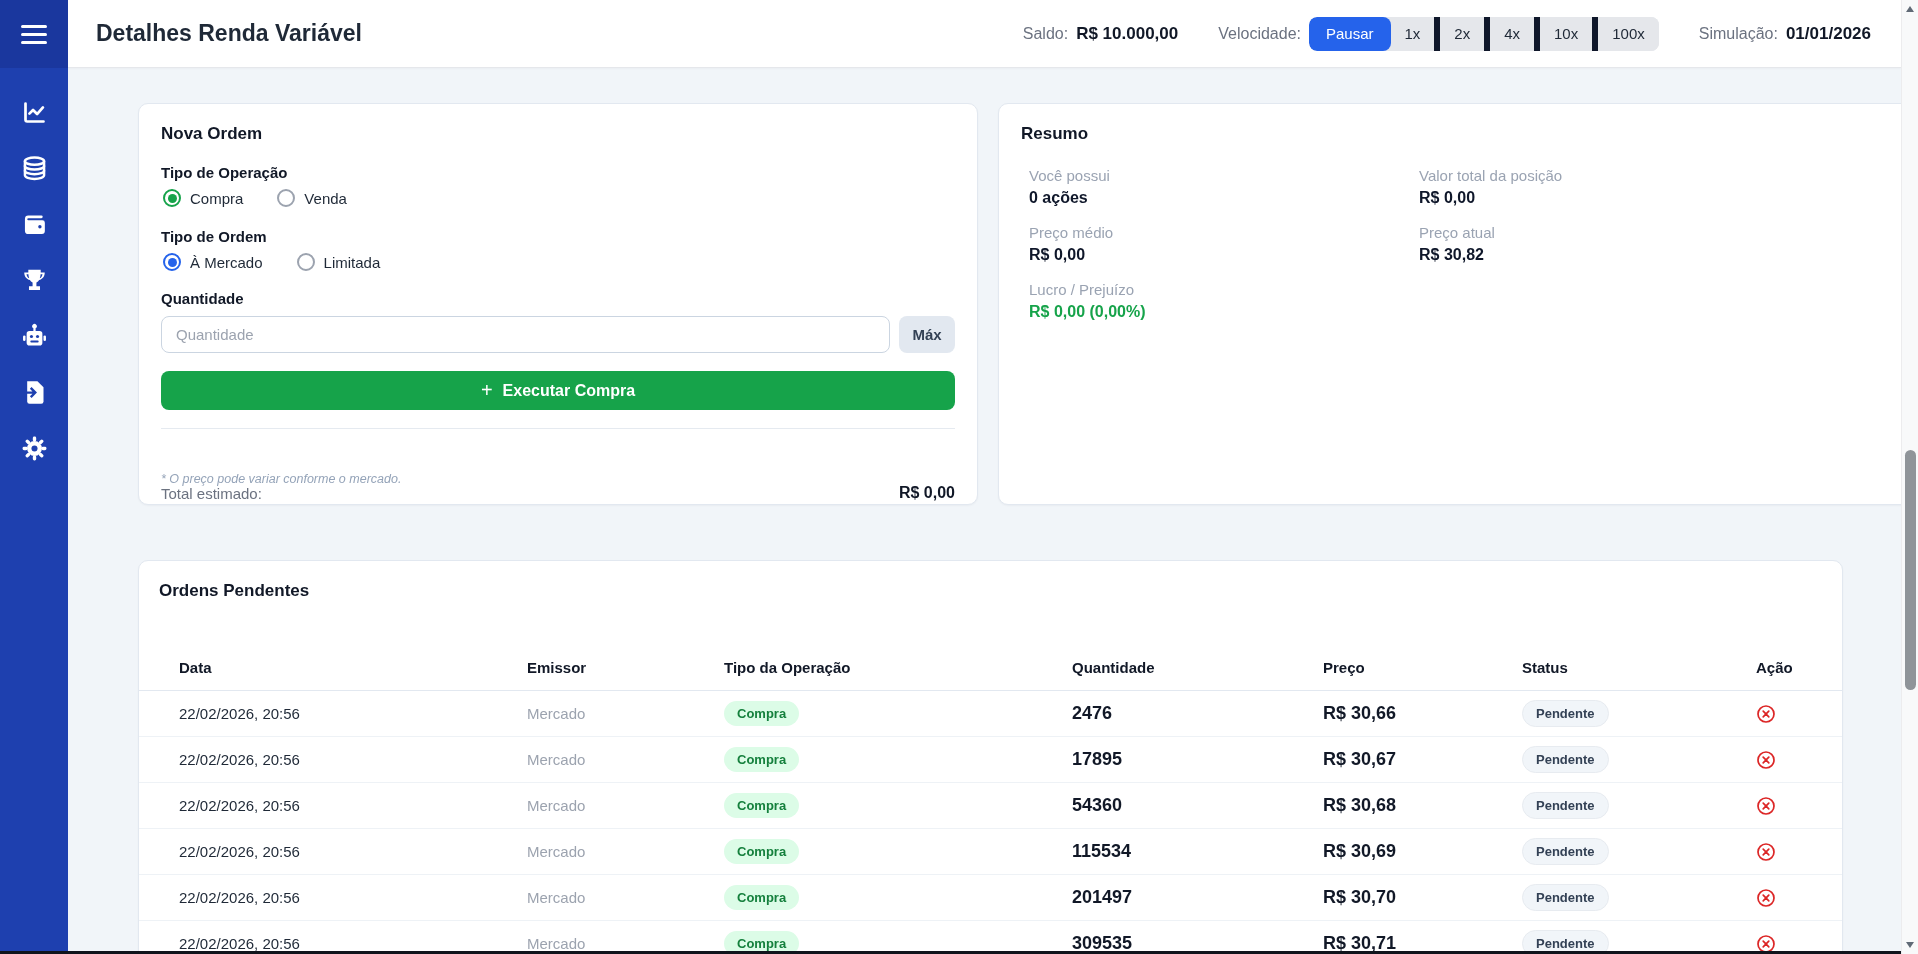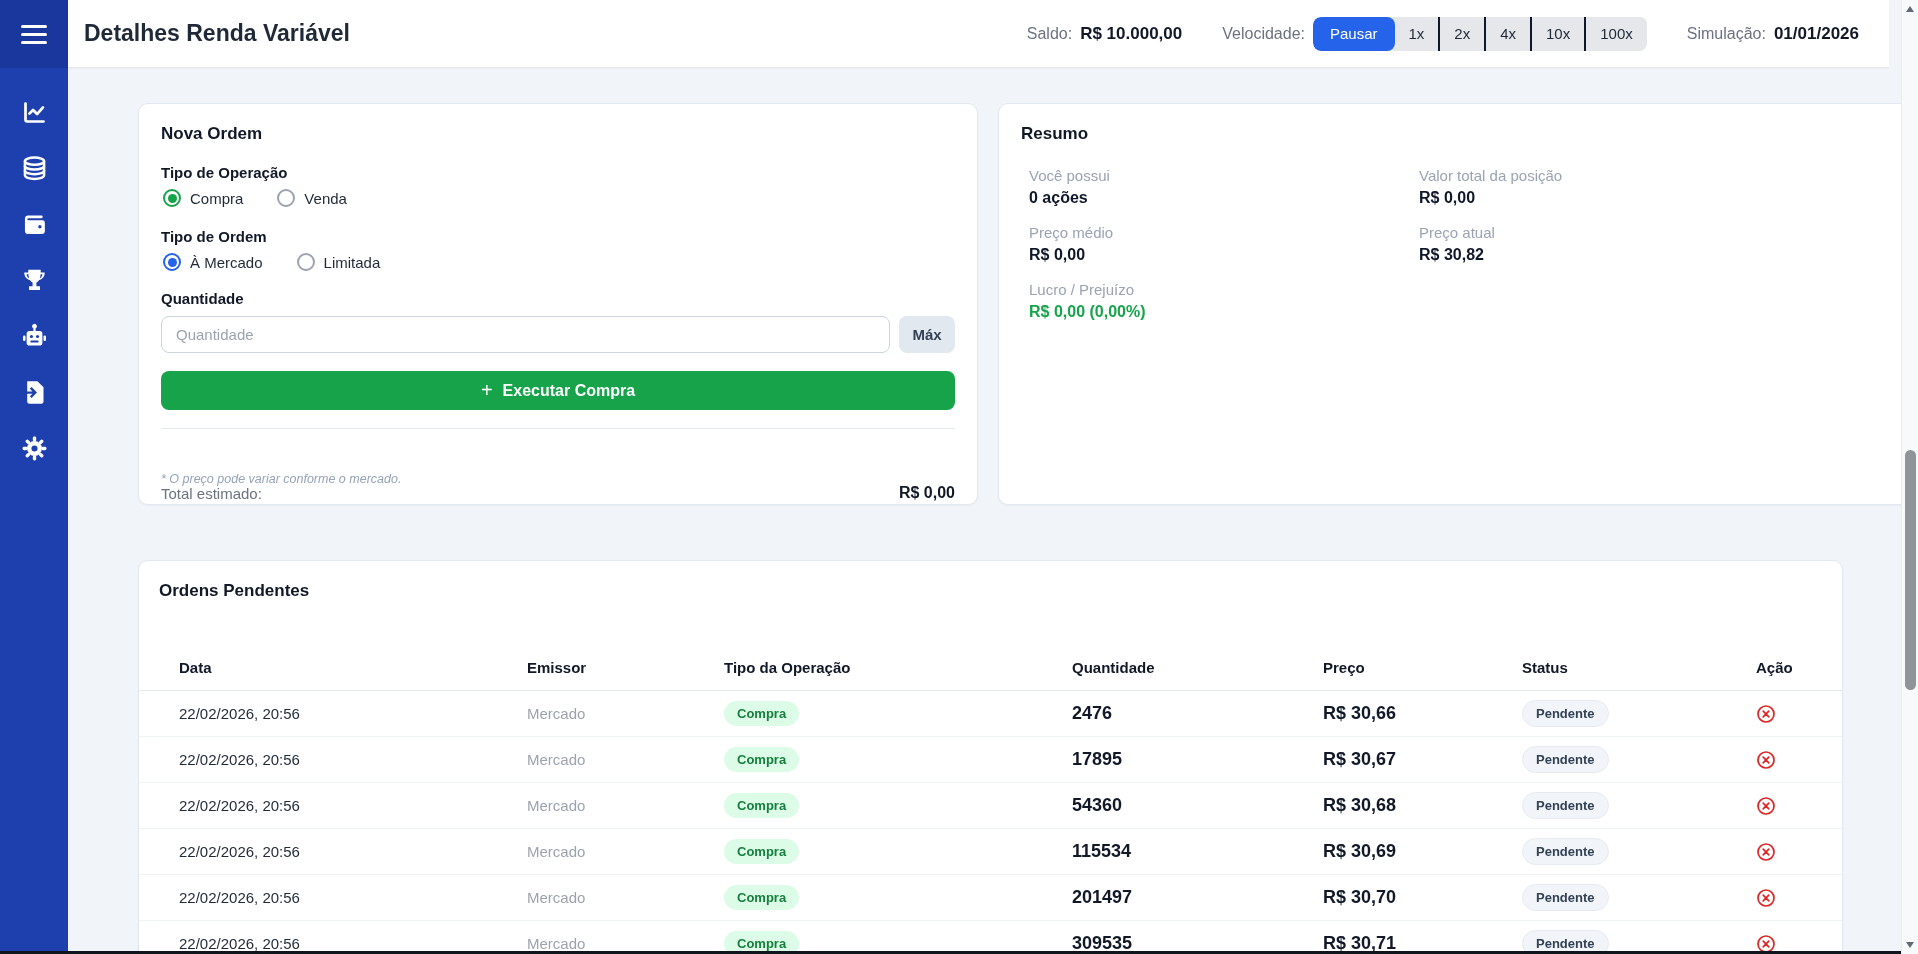--- a/index.html
+++ b/index.html
@@ -9,28 +9,28 @@
 
   
   #sidebar { position:absolute; left:0; top:0; width:68px; height:954px; background:#1e40af; z-index:30; }
   #hamburger { width:68px; height:68px; background:#1a379e; display:flex; flex-direction:column; align-items:center; justify-content:center; gap:5px; cursor:pointer; border:none; }
   #hamburger span { display:block; width:26px; height:3px; background:#fff; border-radius:2px; }
   #side-nav { display:flex; flex-direction:column; align-items:center; padding-top:16px; }
   .nav-btn { width:68px; height:56px; display:flex; align-items:center; justify-content:center; background:transparent; border:none; cursor:pointer; }
   .nav-btn svg { width:27px; height:27px; }
 
   
-  #header { position:absolute; left:56px; top:0; width:1833px; height:68px; background:#fff; border-bottom:1px solid #e5e7eb; display:flex; align-items:center; z-index:20; box-shadow:0 1px 2px rgba(0,0,0,.03); }
+  #header { position:absolute; left:68px; top:0; width:1833px; height:68px; background:#fff; border-bottom:1px solid #e5e7eb; display:flex; align-items:center; z-index:20; box-shadow:0 1px 2px rgba(0,0,0,.03); }
   #page-title { margin-left:28px; font-size:23px; font-weight:700; color:#1f2937; }
   #header-right { margin-left:auto; display:flex; align-items:center; gap:40px; padding-right:30px; }
   .hdr-group { display:flex; align-items:center; gap:8px; }
   .hdr-label { font-size:16px; color:#6b7280; }
   .hdr-value { font-size:17px; font-weight:700; color:#111827; }
   #speed-group { display:flex; background:#e5e7eb; border-radius:8px; overflow:hidden; height:34px; }
-  .speed-btn { border:none; background:#e5e7eb; color:#1f2937; font-size:15px; padding:0 14px; cursor:pointer; font-family:inherit; border-left:2px solid #0f172a; }
+  .speed-btn { border:none; background:#e5e7eb; color:#1f2937; font-size:15px; padding:0 14px; cursor:pointer; font-family:inherit; border-left:6px solid #0f172a; }
   .speed-btn:first-child { border-left:none; }
   .speed-btn.active { background:#2563eb; color:#fff; border-radius:8px; padding:0 17px; border-left:none; font-weight:500; }
   .speed-btn.active + .speed-btn { border-left:none; }
 
   
   .card { position:absolute; background:#fff; border:1px solid #e2e8f0; border-radius:10px; box-shadow:0 1px 2px rgba(15,23,42,.04); }
   .card-title { font-size:17px; font-weight:700; color:#111827; }
 
   #card-nova { left:138px; top:103px; width:840px; height:402px; }
   #nova-title { position:absolute; left:22px; top:20px; }

